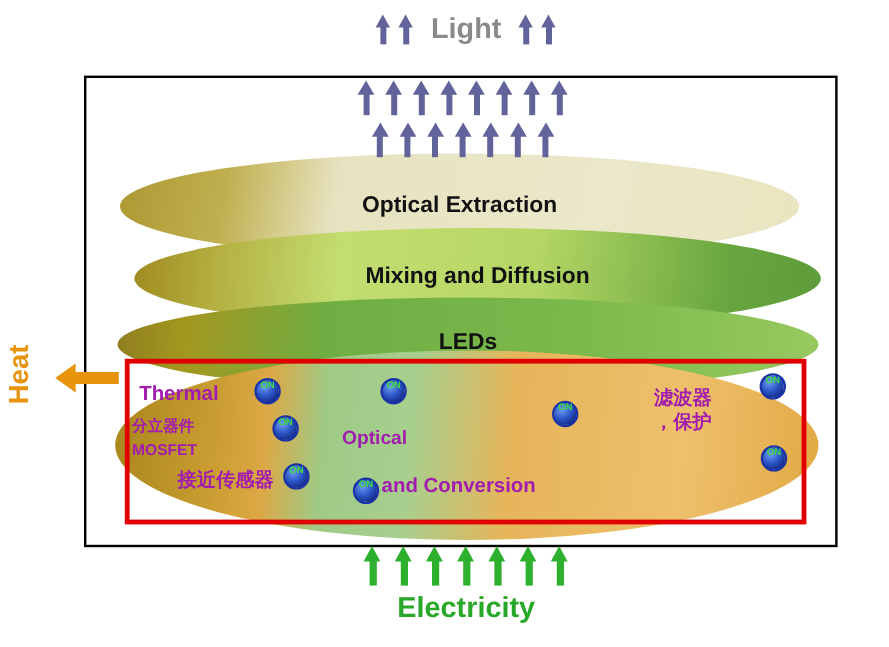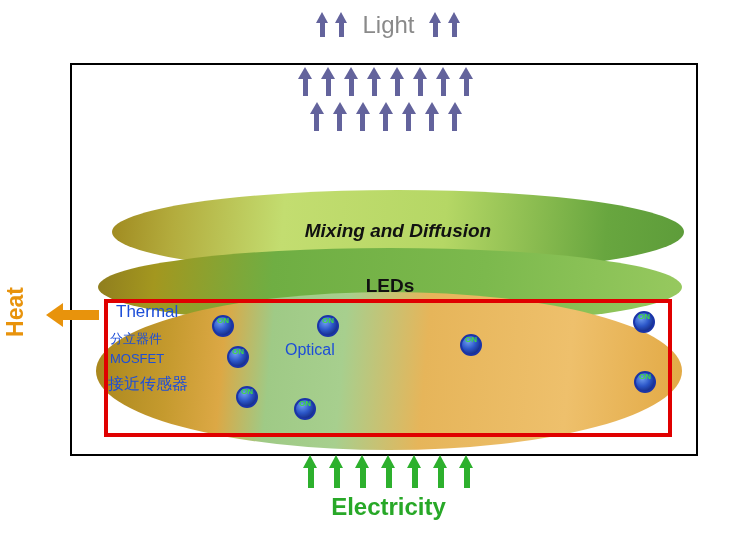--- a/index.html
+++ b/index.html
@@ -41,21 +41,21 @@
     width:38px; height:10px; background: currentColor;
   }
 
   
   .light-row {
     position:absolute; top:10px; left:0; width:741px;
     display:flex; justify-content:center; align-items:center; gap:6px;
     color:#63639c; transform: translateX(18px);
   }
   .light-label {
-    color:#8a8a8a; font-size:24px; font-weight:normal; margin:0 8px; line-height:30px;
+    color:#8a8a8a; font-size:24px; font-weight:bold; margin:0 8px; line-height:30px;
   }
   .arrow-row { position:absolute; left:0; width:741px; display:flex; justify-content:center; gap:9px; color:#63639c; transform: translateX(15px); z-index:5; }
   .arrow-row.row1 { top:67px; }
   .arrow-row.row2 { top:102px; }
   .green-row { position:absolute; top:455px; left:0; width:741px; display:flex; justify-content:center; gap:11px; color:#2db02d; transform: translateX(18px); }
   .electricity-label {
     position:absolute; top:493px; left:0; width:741px; text-align:center;
     transform: translateX(18px);
     color:#28a828; font-size:24px; font-weight:bold;
   }
@@ -68,21 +68,20 @@
 
   
   .ellipse { position:absolute; border-radius:50%; }
   .optical {
     left:100px; top:128px; width:566px; height:88px; z-index:1;
     background: linear-gradient(100deg, #ad9832 0%, #c0b050 16%, #e7e3c0 32%, #ebe8ca 70%, #e9e5bf 100%);
   }
   .mixing {
     left:112px; top:190px; width:572px; height:84px; z-index:2;
     background: linear-gradient(95deg, #a08a20 0%, #b3ac3d 11%, #c3dd70 30%, #b5d765 58%, #68a63f 86%, #5d9c3a 100%);
-    font-style: italic;
   }
   .leds {
     left:98px; top:248px; width:584px; height:78px; z-index:3;
     background: linear-gradient(95deg, #8f7d1e 0%, #a3971f 10%, #6fae43 30%, #7cb94d 66%, #97c95f 100%);
   }
   .cylinder {
     position:absolute; left:96px; top:292px; width:586px; height:158px; z-index:4;
     border-radius:50%;
     background: linear-gradient(95deg, #a8861c 0%, #c59a2e 13%, #dca845 22%, #9fca86 30%, #a7cf8e 42%, #e6b55a 56%, #eec06c 80%, #e2a944 100%);
   }
@@ -94,25 +93,25 @@
   .mixing .layer-label { top:30px; }
   .leds .layer-label { top:27px;text-align:center; }
 
   
   .red-rect {
     position:absolute; left:104px; top:299px; width:568px; height:138px;
     border:4px solid #e00000; box-sizing:border-box; z-index:6;
   }
 
   
-  .mod { position:absolute; z-index:7; color:#1d4ed8; font-weight:normal; }
+  .mod { position:absolute; z-index:7; color:#a21caf; font-weight:bold;margin-top:16px; }
   .mod span { display:block; }
   .mod-thermal   { left:116px; top:302px; font-size:17px; }
   .mod-discrete  { left:110px; top:329px; font-size:13px; line-height:20px; }
-  .mod-proximity { left:108px; top:374px; font-size:16px; }
+  .mod-proximity { left:108px; top:374px; font-size:16px;padding-left:40px; }
   .mod-drivers   { left:285px; top:341px; font-size:16px; }
   .mod-control   { left:377px; top:327px; font-size:16px; line-height:20px; }
   .mod-power     { left:318px; top:379px; font-size:17px; line-height:20px; }
   .mod-filter    { left:545px; top:307px; font-size:16px; line-height:20px; }
   .mod-ambient   { left:556px; top:359px; font-size:16px; line-height:20px; }
 
   
   .on-badge {
     position:absolute; width:22px; height:22px; border-radius:50%;
     background: radial-gradient(circle at 35% 30%, #6f9ef0 0%, #2b56c8 45%, #0a1560 100%);
@@ -166,20 +165,23 @@
   <div class="arrow-row row2">
     <div class="arrow-up"></div>
     <div class="arrow-up"></div>
     <div class="arrow-up"></div>
     <div class="arrow-up"></div>
     <div class="arrow-up"></div>
     <div class="arrow-up"></div>
     <div class="arrow-up"></div>
   </div>
 
+  <div class="ellipse optical">
+    <span class="layer-label">Optical Extraction</span>
+  </div>
   <div class="ellipse mixing">
     <span class="layer-label">Mixing and Diffusion</span>
   </div>
   <div class="ellipse leds">
     <span class="layer-label">LEDs</span>
   </div>
   <div class="cylinder"></div>
 
   <div class="red-rect"></div>
 
@@ -190,20 +192,25 @@
     <span>分立器件</span>
     <span>MOSFET</span>
   </div>
   <div class="mod mod-proximity">
     <span>接近传感器</span>
   </div>
   <div class="mod mod-drivers">
     <span>Optical</span>
   </div>
   <div class="mod mod-power">
+    <span>and Conversion</span>
+  </div>
+  <div class="mod mod-filter">
+    <span>滤波器</span>
+    <span>，保护</span>
   </div>
 
   <div class="on-badge b1">
       <span>ON</span>
     </div>
   <div class="on-badge b2">
       <span>ON</span>
     </div>
   <div class="on-badge b3">
       <span>ON</span>

